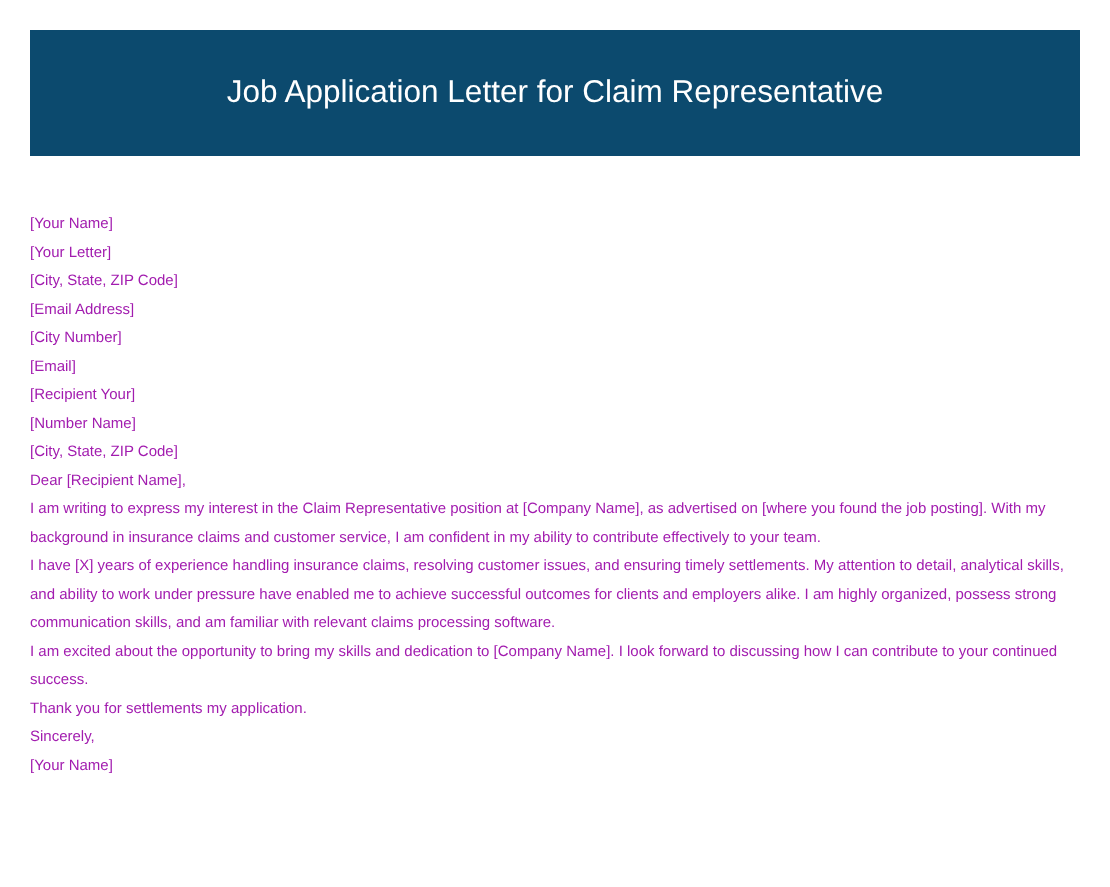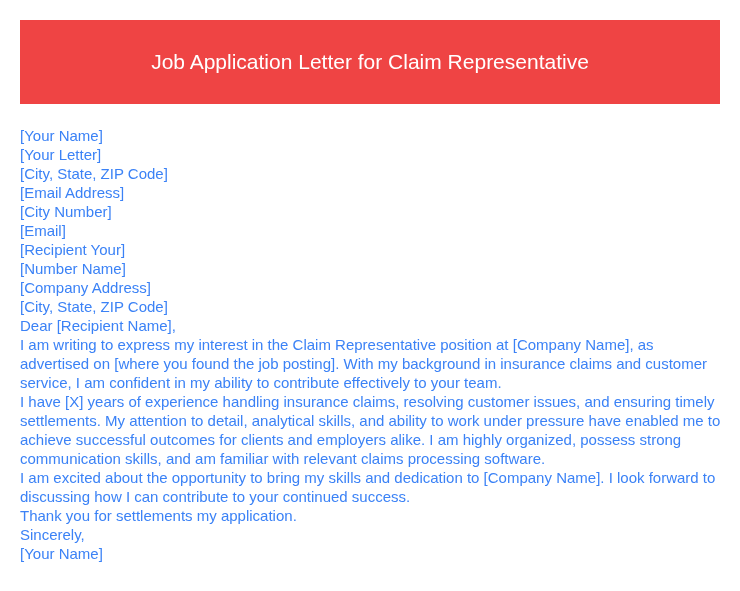--- a/index.html
+++ b/index.html
@@ -1,38 +1,37 @@
 <!DOCTYPE html>
 <html><head>
 <meta charset="utf-8">
 <style>
   html, body { margin:0; padding:0; background:#ffffff; }
   body { width:740px; height:591px; position:relative; overflow:hidden; font-family:"Liberation Sans", sans-serif; }
-  .header { position:absolute; left:20px; top:20px; width:700px; height:84px; background:#ef4444; display:flex; align-items:center; justify-content:center; }
+  .header { position:absolute; left:20px; top:20px; width:700px; height:84px; background:#0c4a6e; display:flex; align-items:center; justify-content:center; }
   .header h1 { margin:0; color:#ffffff; font-weight:normal; font-size:21px; letter-spacing:0; }
-  .letter { position:absolute; left:20px; top:126px; width:705px; color:#3b82f6; font-size:15px; line-height:19px; }
+  .letter { position:absolute; left:20px; top:140px; width:705px; color:#a21caf; font-size:10px; line-height:19px; }
   .letter p { margin:0; }
 </style>
 </head>
 <body>
 
 <div class="header">
   <h1>Job Application Letter for Claim Representative</h1>
 </div>
 
 <div class="letter">
   <p>[Your Name]</p>
   <p>[Your Letter]</p>
   <p>[City, State, ZIP Code]</p>
   <p>[Email Address]</p>
   <p>[City Number]</p>
   <p>[Email]</p>
   <p>[Recipient Your]</p>
   <p>[Number Name]</p>
-  <p>[Company Address]</p>
   <p>[City, State, ZIP Code]</p>
   <p>Dear [Recipient Name],</p>
   <p>I am writing to express my interest in the Claim Representative position at [Company Name], as advertised on [where you found the job posting]. With my background in insurance claims and customer service, I am confident in my ability to contribute effectively to your team.</p>
   <p>I have [X] years of experience handling insurance claims, resolving customer issues, and ensuring timely settlements. My attention to detail, analytical skills, and ability to work under pressure have enabled me to achieve successful outcomes for clients and employers alike. I am highly organized, possess strong communication skills, and am familiar with relevant claims processing software.</p>
   <p>I am excited about the opportunity to bring my skills and dedication to [Company Name]. I look forward to discussing how I can contribute to your continued success.</p>
   <p>Thank you for settlements my application.</p>
   <p>Sincerely,</p>
   <p>[Your Name]</p>
 </div>
 

